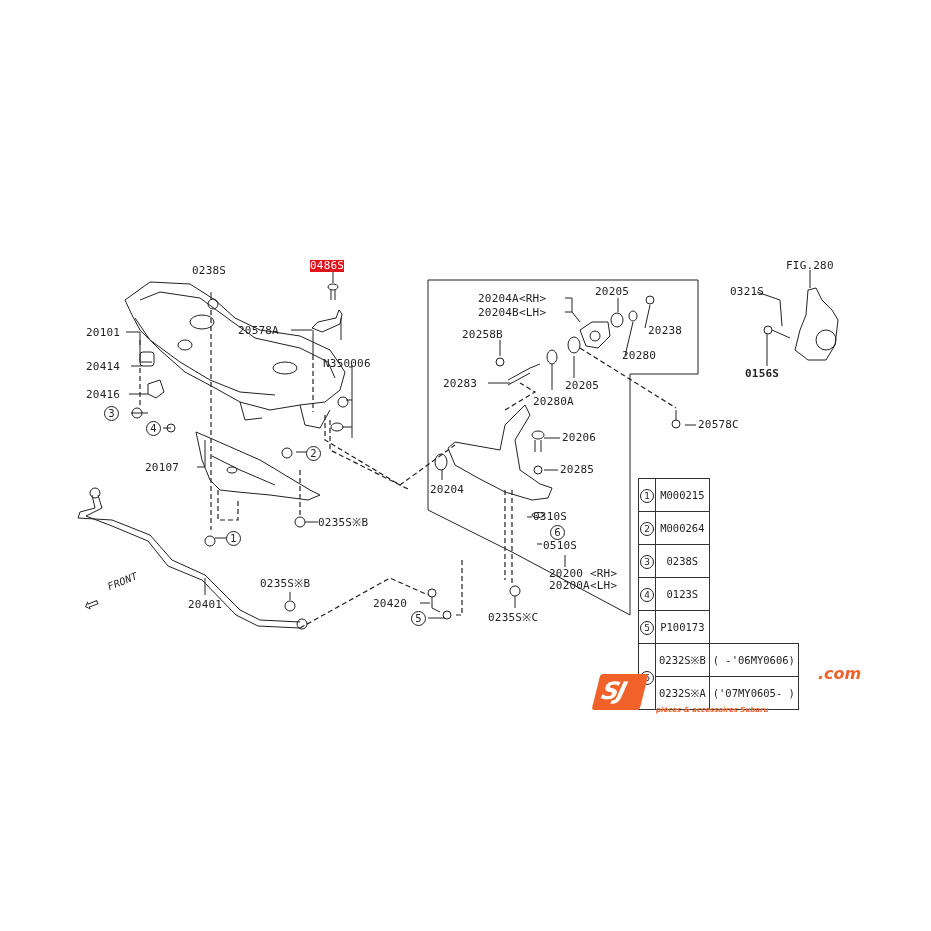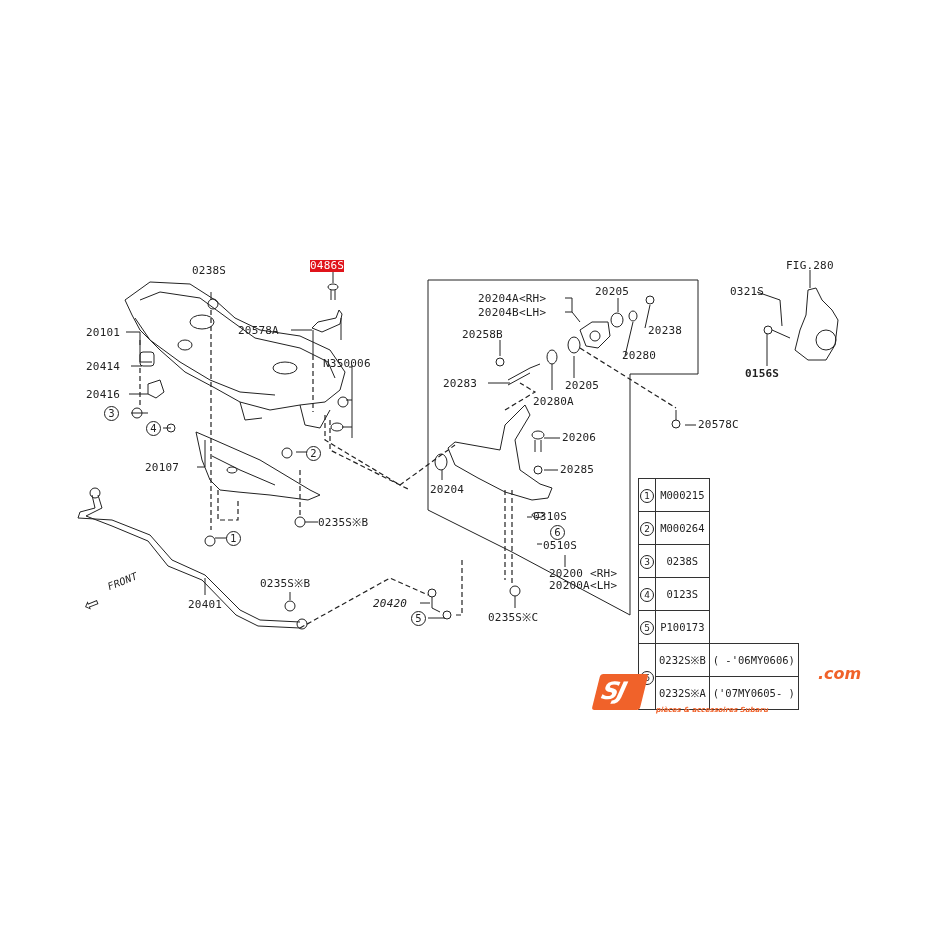--- a/index.html
+++ b/index.html
@@ -164,21 +164,21 @@
   <span class="lbl hl" style="left:310px;top:260px;">0486S</span>
   <span class="lbl" style="left:86px;top:327px;">20101</span>
   <span class="lbl" style="left:238px;top:325px;">20578A</span>
   <span class="lbl" style="left:323px;top:358px;">N350006</span>
   <span class="lbl" style="left:86px;top:361px;">20414</span>
   <span class="lbl" style="left:86px;top:389px;">20416</span>
   <span class="lbl" style="left:145px;top:462px;">20107</span>
   <span class="lbl" style="left:318px;top:517px;">0235S※B</span>
   <span class="lbl" style="left:188px;top:599px;">20401</span>
   <span class="lbl" style="left:260px;top:578px;">0235S※B</span>
-  <span class="lbl" style="left:373px;top:598px;font-style:italic;">20420</span>
+  <span class="lbl" style="left:373px;top:598px;">20420</span>
   <span class="lbl" style="left:106px;top:582px;font-style:italic;font-size:10px;transform:rotate(-22deg);transform-origin:left top;">FRONT</span>
   <span class="lbl" style="left:84px;top:598px;font-size:18px;font-family:'DejaVu Sans',sans-serif;transform:rotate(-22deg);">⇦</span>
 
   <span class="lbl" style="left:478px;top:293px;">20204A&lt;RH&gt;</span>
   <span class="lbl" style="left:478px;top:307px;">20204B&lt;LH&gt;</span>
   <span class="lbl" style="left:595px;top:286px;">20205</span>
   <span class="lbl" style="left:648px;top:325px;">20238</span>
   <span class="lbl" style="left:462px;top:329px;">20258B</span>
   <span class="lbl" style="left:622px;top:350px;">20280</span>
   <span class="lbl" style="left:443px;top:378px;">20283</span>

